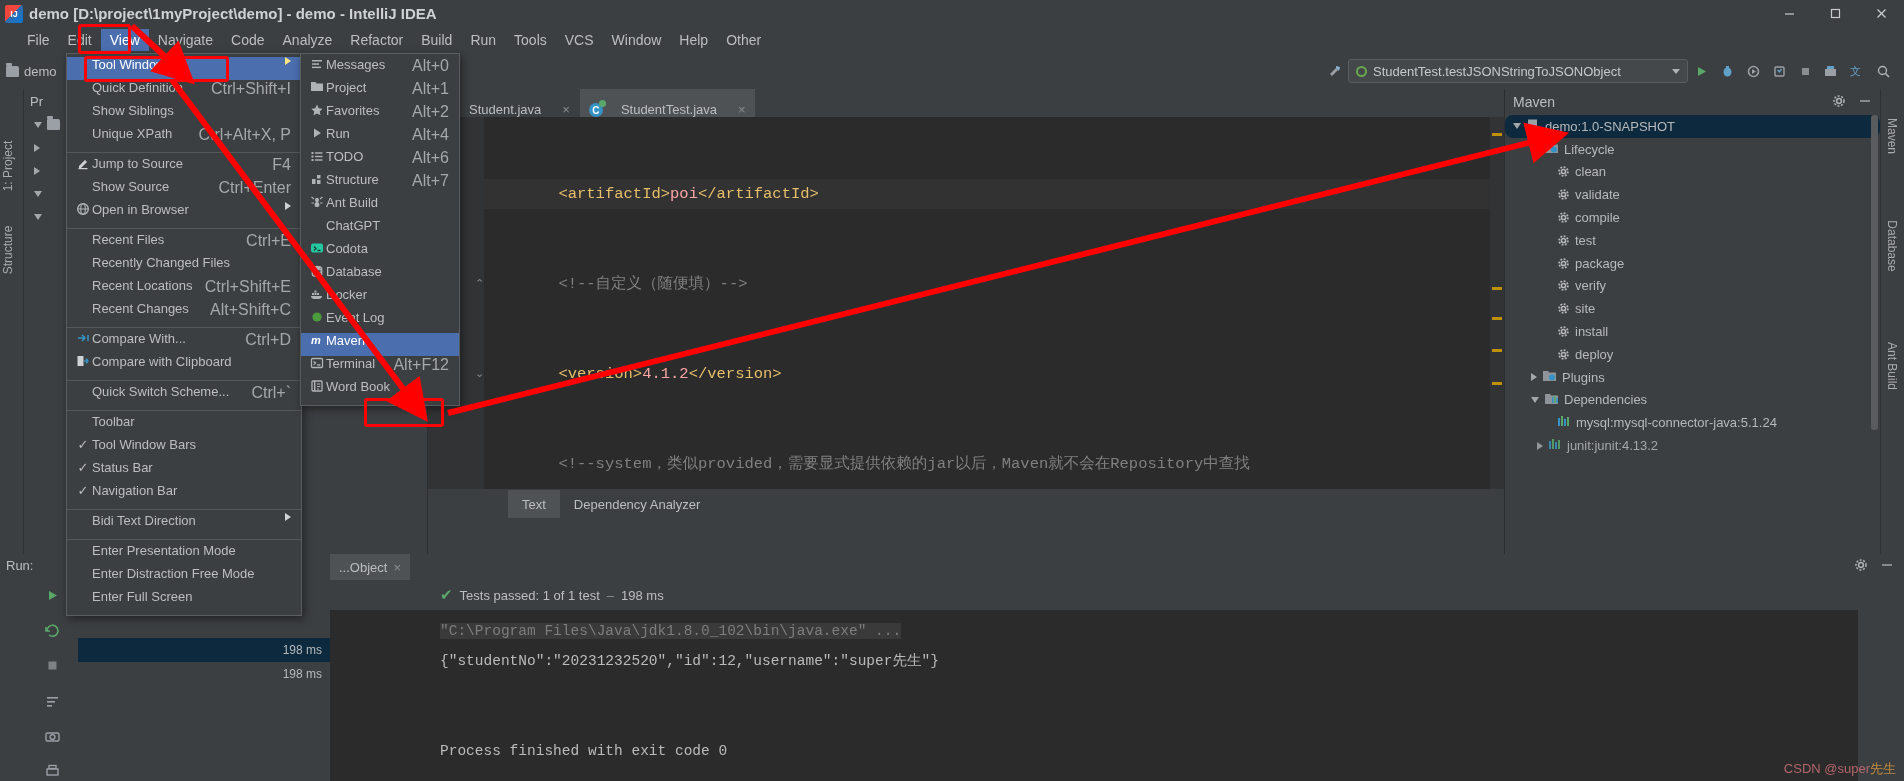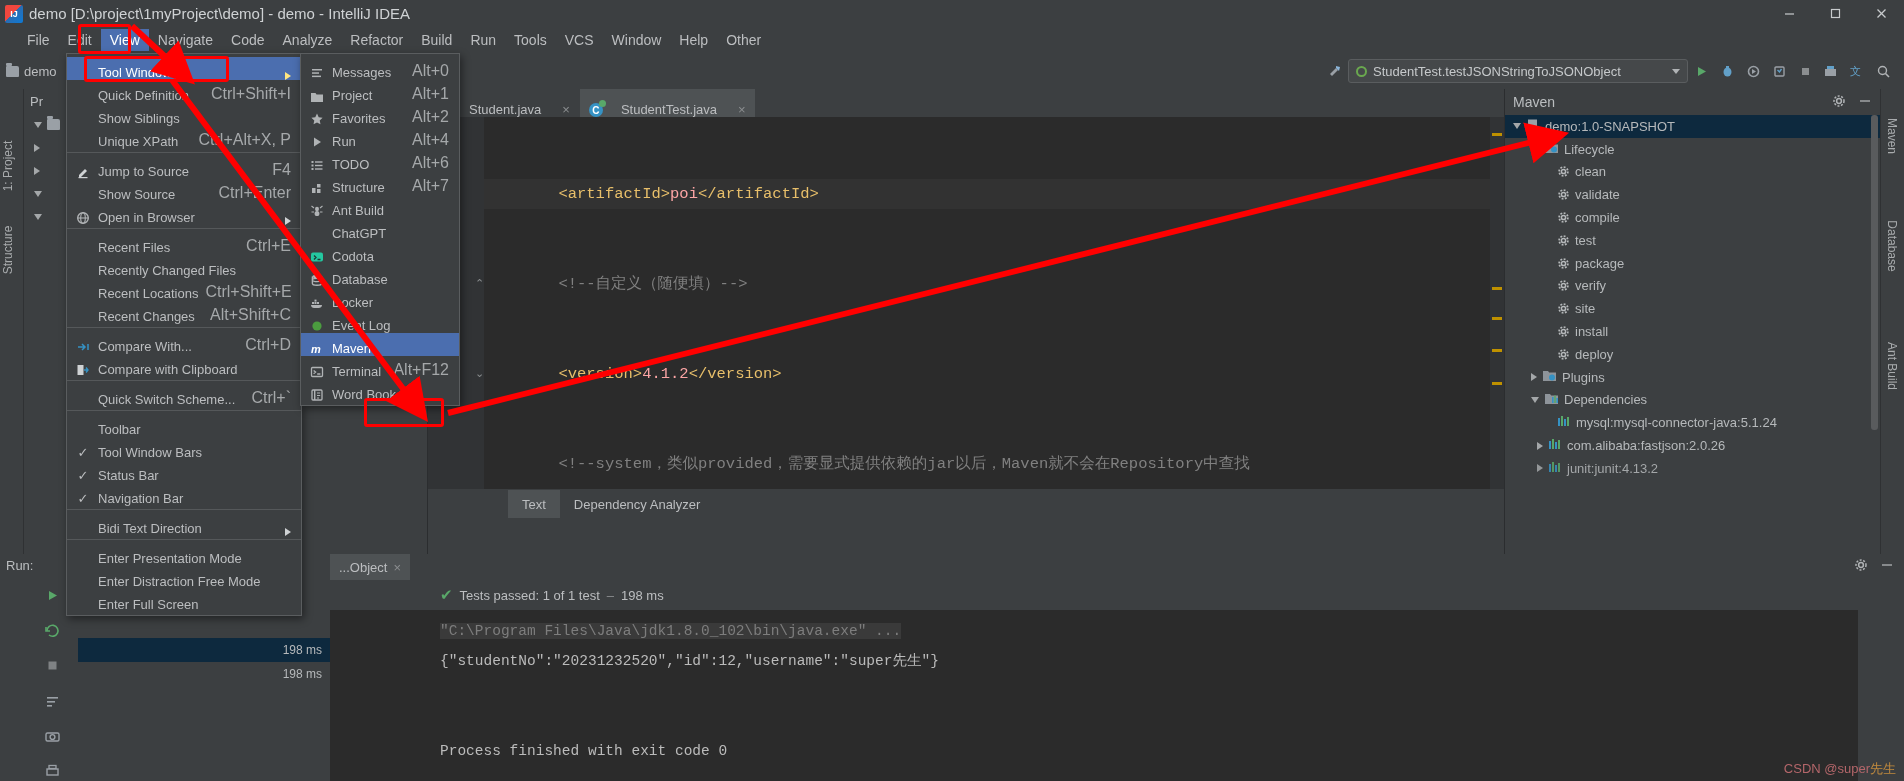--- a/index.html
+++ b/index.html
@@ -7,21 +7,21 @@
     width: 1904px; height: 781px;
     background: #3c3f41;
     font-family: "Liberation Sans", sans-serif;
     overflow: hidden;
   }
   #app { position: relative; width: 1904px; height: 781px; }
 
   
   .titlebar {
     position: absolute; left: 0; top: 0; width: 1904px; height: 27px;
-    background: #3c3f41; display: flex; align-items: center;
+    background: #3c3f41; display: flex; align-items: center; font-weight: bold;
   }
   .tb-icon {
     width: 18px; height: 18px; margin: 0 6px 0 5px; border-radius: 2px;
     background: linear-gradient(135deg,#f0473e 0%,#f0473e 45%,#2b6cb0 46%,#0d7ad6 100%);
     position: relative; flex: none;
   }
   .tb-icon:after {
     content: "IJ"; position: absolute; inset: 0; color: #fff; font-size: 9px;
     font-weight: bold; display: flex; align-items: center; justify-content: center;
   }
@@ -191,21 +191,21 @@
   .mavenwin {
     position: absolute; left: 1504px; top: 89px; width: 376px; height: 465px; background: #3c3f41;
     border-left: 1px solid #2b2d2f;
   }
   .mv-head {
     height: 26px; display: flex; align-items: center; padding: 0 8px; color: #bbbec0; font-size: 14px;
   }
   .mv-head-acts { margin-left: auto; display: flex; gap: 12px; color: #b0b3b5; }
   .mv-row {
     height: 22.8px; display: flex; align-items: center; gap: 5px; font-size: 13px; color: #b6b9bb;
-    padding-left: 8px; white-space: nowrap;
+    padding-left: 8px; white-space: nowrap; border-radius: 8px;
   }
   .mv-row.selected { background: #0d293e; }
   .gear {
     width: 13px; height: 13px; flex: none; color: #b6b9bb;
   }
   .mv-scroll { position: absolute; right: 2px; top: 26px; width: 7px; height: 315px; background: #595b5d; border-radius: 3px; }
 
   
   .rightstrip {
     position: absolute; right: 0; top: 89px; width: 24px; height: 692px; background: #3c3f41;
@@ -214,21 +214,21 @@
   .rvtab { position: absolute; right: -24px; width: 72px; color: #a9acae; font-size: 12px; transform: rotate(90deg); text-align:center; white-space: nowrap;}
 
   
   .dropdown {
     position: absolute; background: #3c3f41; border: 1px solid #5a5d5f;
     box-shadow: 2px 3px 8px rgba(0,0,0,.45); z-index: 40;
   }
   #view-menu { left: 66px; top: 53px; width: 236px; padding: 3px 0; }
   #tw-menu   { left: 300px; top: 53px; width: 160px; padding: 3px 0; }
   .mrow {
-    height: 23px; display: flex; align-items: flex-end; gap: 7px; padding: 0 10px 0 8px;
+    height: 23px; display: flex; align-items: flex-start; gap: 1px; padding: 0 10px 0 8px;
     color: #bcbec0; font-size: 13px; white-space: nowrap; position: relative;
   }
   .mrow.hi { background: #4b6eaf; color: #fff; }
   .mrow .lbl { flex: 1; }
   .mrow .acc { color: #a5a8aa; font-size: 16px; }
   .mrow .mic { width: 16px; display: flex; align-items: center; justify-content: center; flex: none; }
   .mrow .chk { width: 16px; flex: none; color: #bcbec0; font-size: 13px; text-align: center; }
   .msep { height: 1px; background: #55585a; margin: 3px 0; }
   .submark { border-left: 6px solid #cfd2d4; border-top: 4px solid transparent; border-bottom: 4px solid transparent; width:0;height:0; }
   .mrow.hi .submark { border-left-color: #ffe680; }
@@ -559,32 +559,20 @@
     <div class="mv-row" style="padding-left:52px">
       <span>
         <svg width="14" height="12" viewBox="0 0 14 12">
             <rect x="1" y="3" width="2" height="8" fill="#3592c4"></rect>
             <rect x="4" y="1" width="2" height="10" fill="#59a869"></rect>
             <rect x="7" y="4" width="2" height="7" fill="#3592c4"></rect>
             <rect x="10" y="2" width="2" height="9" fill="#59a869"></rect>
           </svg>
       </span>
       <span>mysql:mysql-connector-java:5.1.24</span>
-    </div>
-    <div class="mv-row" style="padding-left:32px">
-      <span class="tri-r"></span>
-      <span>
-        <svg width="14" height="12" viewBox="0 0 14 12">
-            <rect x="1" y="3" width="2" height="8" fill="#3592c4"></rect>
-            <rect x="4" y="1" width="2" height="10" fill="#59a869"></rect>
-            <rect x="7" y="4" width="2" height="7" fill="#3592c4"></rect>
-            <rect x="10" y="2" width="2" height="9" fill="#59a869"></rect>
-          </svg>
-      </span>
-      <span>com.alibaba:fastjson:2.0.26</span>
     </div>
     <div class="mv-row" style="padding-left:32px;opacity:.85">
       <span class="tri-r"></span>
       <span>
         <svg width="14" height="12" viewBox="0 0 14 12">
             <rect x="1" y="3" width="2" height="8" fill="#3592c4"></rect>
             <rect x="4" y="1" width="2" height="10" fill="#59a869"></rect>
             <rect x="7" y="4" width="2" height="7" fill="#3592c4"></rect>
             <rect x="10" y="2" width="2" height="9" fill="#59a869"></rect>
           </svg>

